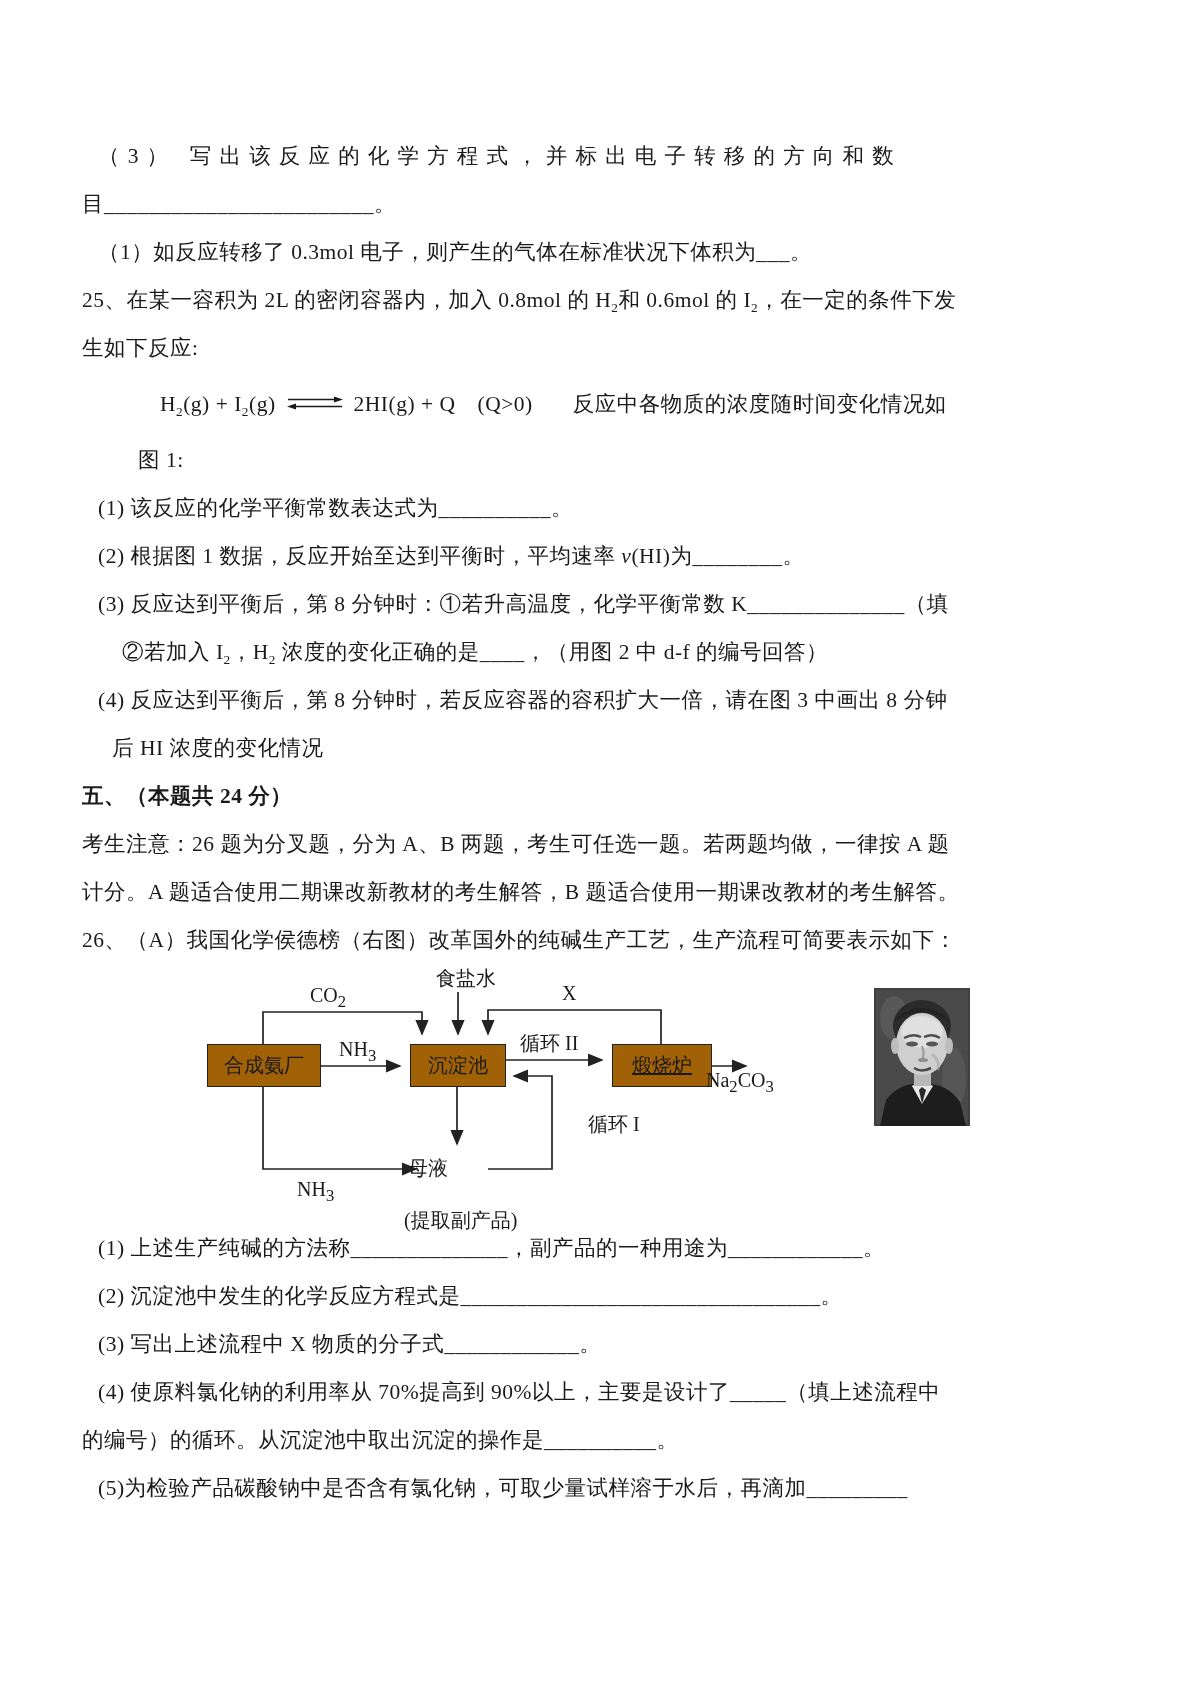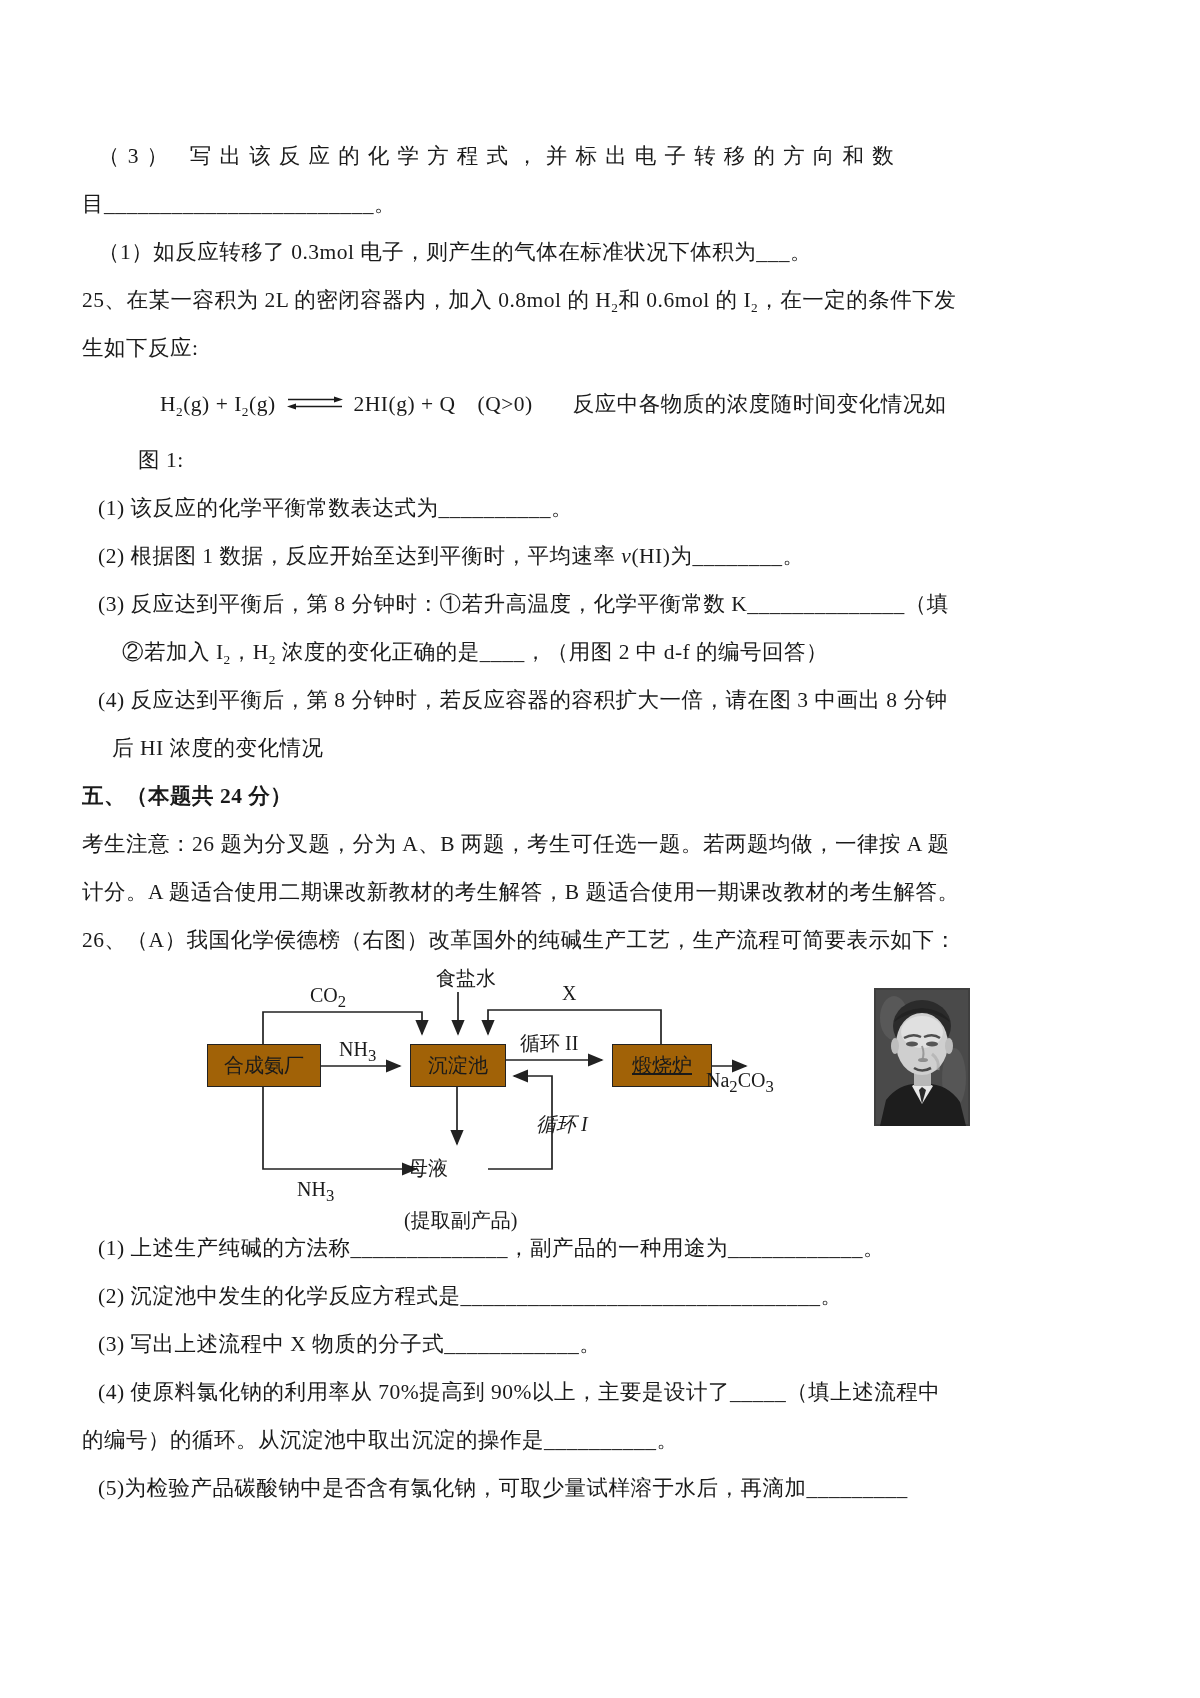--- a/index.html
+++ b/index.html
@@ -120,21 +120,21 @@
     <div class="fbox" style="left:295px; top:80px; width:112px;">合成氨厂</div>
     <div class="fbox" style="left:498px; top:80px; width:94px;">沉淀池</div>
     <div class="fbox" style="left:700px; top:80px; width:98px;text-decoration:underline;">煅烧炉</div>
 
     <div class="flabel" style="left:524px; top:2px;">食盐水</div>
     <div class="flabel" style="left:398px; top:19px;">CO<sub>2</sub></div>
     <div class="flabel" style="left:650px; top:17px;">X</div>
     <div class="flabel" style="left:427px; top:73px;">NH<sub>3</sub></div>
     <div class="flabel" style="left:608px; top:67px;">循环 II</div>
     <div class="flabel" style="left:794px; top:89px;margin-top:15px;">Na<sub>2</sub>CO<sub>3</sub></div>
-    <div class="flabel" style="left:624px; top:148px;font-style:italic;">循环 I</div>
+    <div class="flabel" style="left:676px; top:148px;">循环 I</div>
     <div class="flabel" style="left:496px; top:192px;">母液</div>
     <div class="flabel" style="left:385px; top:213px;">NH<sub>3</sub></div>
     <div class="flabel" style="left:492px; top:224px;margin-top:20px;">(提取副产品)</div>
 
     <svg class="photo" viewBox="0 0 96 138">
       <rect width="96" height="138" fill="#3f3f3f"></rect>
       <rect x="2" y="2" width="92" height="134" fill="#4a4a4a"></rect>
       <ellipse cx="20" cy="30" rx="14" ry="22" fill="#585858"></ellipse>
       <ellipse cx="80" cy="90" rx="12" ry="30" fill="#565656"></ellipse>
 

